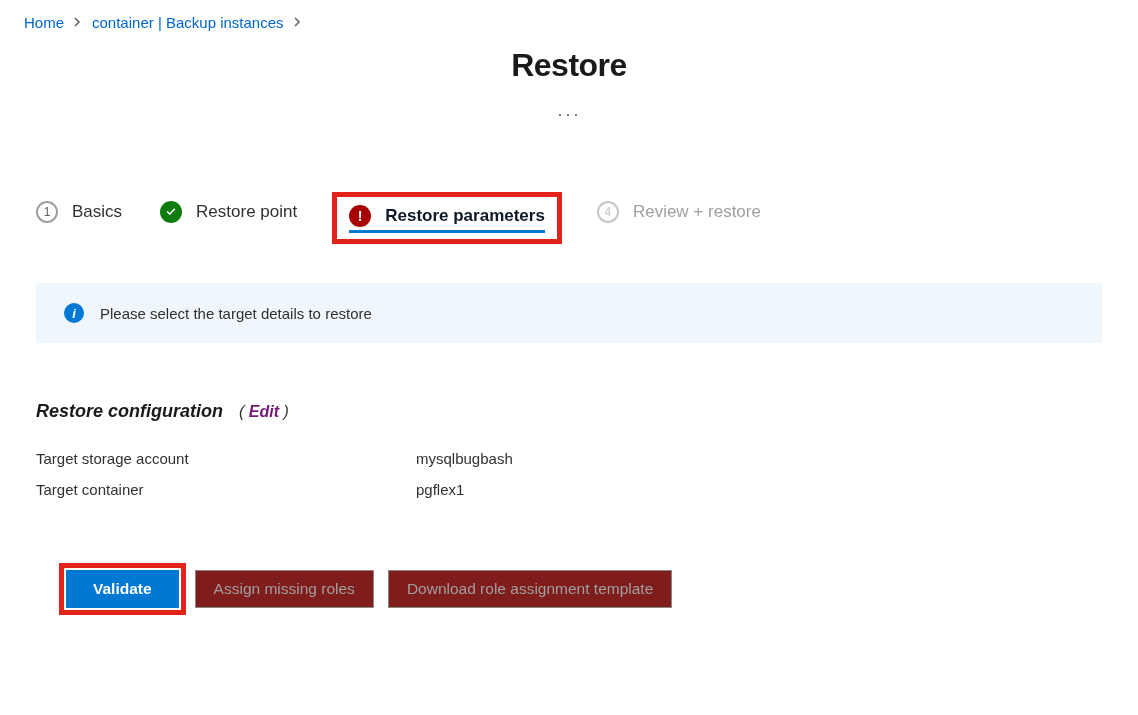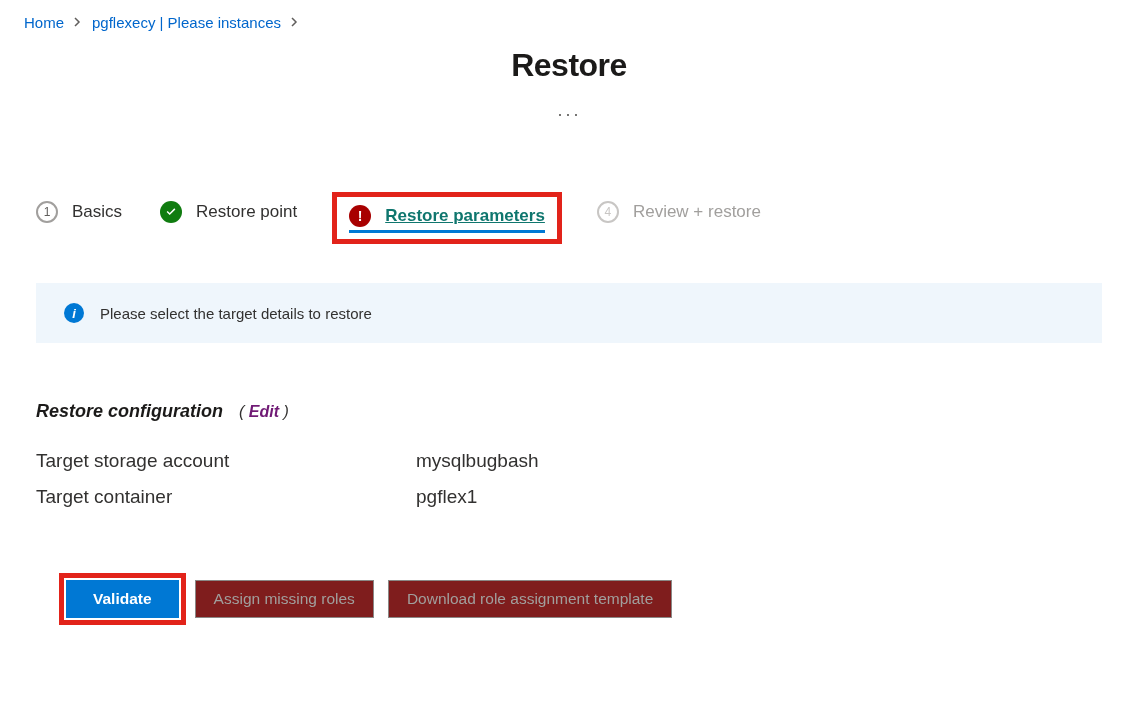--- a/index.html
+++ b/index.html
@@ -82,21 +82,21 @@
       background: #107c10;
       display: flex; align-items: center; justify-content: center;
     }
     .step .check svg { width: 14px; height: 14px; fill: #fff; }
     .step .error {
       width: 22px; height: 22px; border-radius: 50%;
       background: #a80000;
       display: flex; align-items: center; justify-content: center;
       color: #fff; font-weight: 700; font-size: 14px;
     }
-    .step.active .label { font-weight: 600; color: #0f766e; text-decoration: underline; }
+    .step.active .label { font-weight: 600; color: #0f172a; }
     .step.active::after {
       content: "";
       position: absolute;
       left: 0; right: 0; bottom: 0;
       height: 3px;
       background: #0078d4;
     }
     
     .step.highlight-red {
       outline: 5px solid #e2231a;
@@ -139,21 +139,21 @@
       color: #1b1a19;
     }
     .section-header .edit-wrap { font-size: 16px; color: #323130; }
     .section-header .edit-link {
       color: #701a75; font-weight: 600; cursor: pointer; text-decoration: none;
     }
 
     .kv-rows { margin-top: 28px; }
     .kv-row {
       display: flex;
-      font-size: 19px;
+      font-size: 15px;
       color: #323130;
       margin-bottom: 14px;
     }
     .kv-row .key { width: 380px; }
     .kv-row .val { }
 
     
     .footer-buttons {
       margin-top: 70px;
       display: flex;
@@ -187,21 +187,21 @@
 </head>
 <body>
 
 <nav class="breadcrumb">
   <a>Home</a>
   <span class="chevron">
     <svg width="8" height="10" viewBox="0 0 8 10">
         <path d="M1 1 L5 5 L1 9" stroke="#605e5c" stroke-width="1.5" fill="none"></path>
       </svg>
   </span>
-  <a>pgflexecy | Please instances</a>
+  <a>container | Backup instances</a>
   <span class="chevron">
     <svg width="8" height="10" viewBox="0 0 8 10">
         <path d="M1 1 L5 5 L1 9" stroke="#605e5c" stroke-width="1.5" fill="none"></path>
       </svg>
   </span>
 </nav>
 
 <div class="title-row">
   <h1>Restore</h1>
   <span class="dots">···</span>

